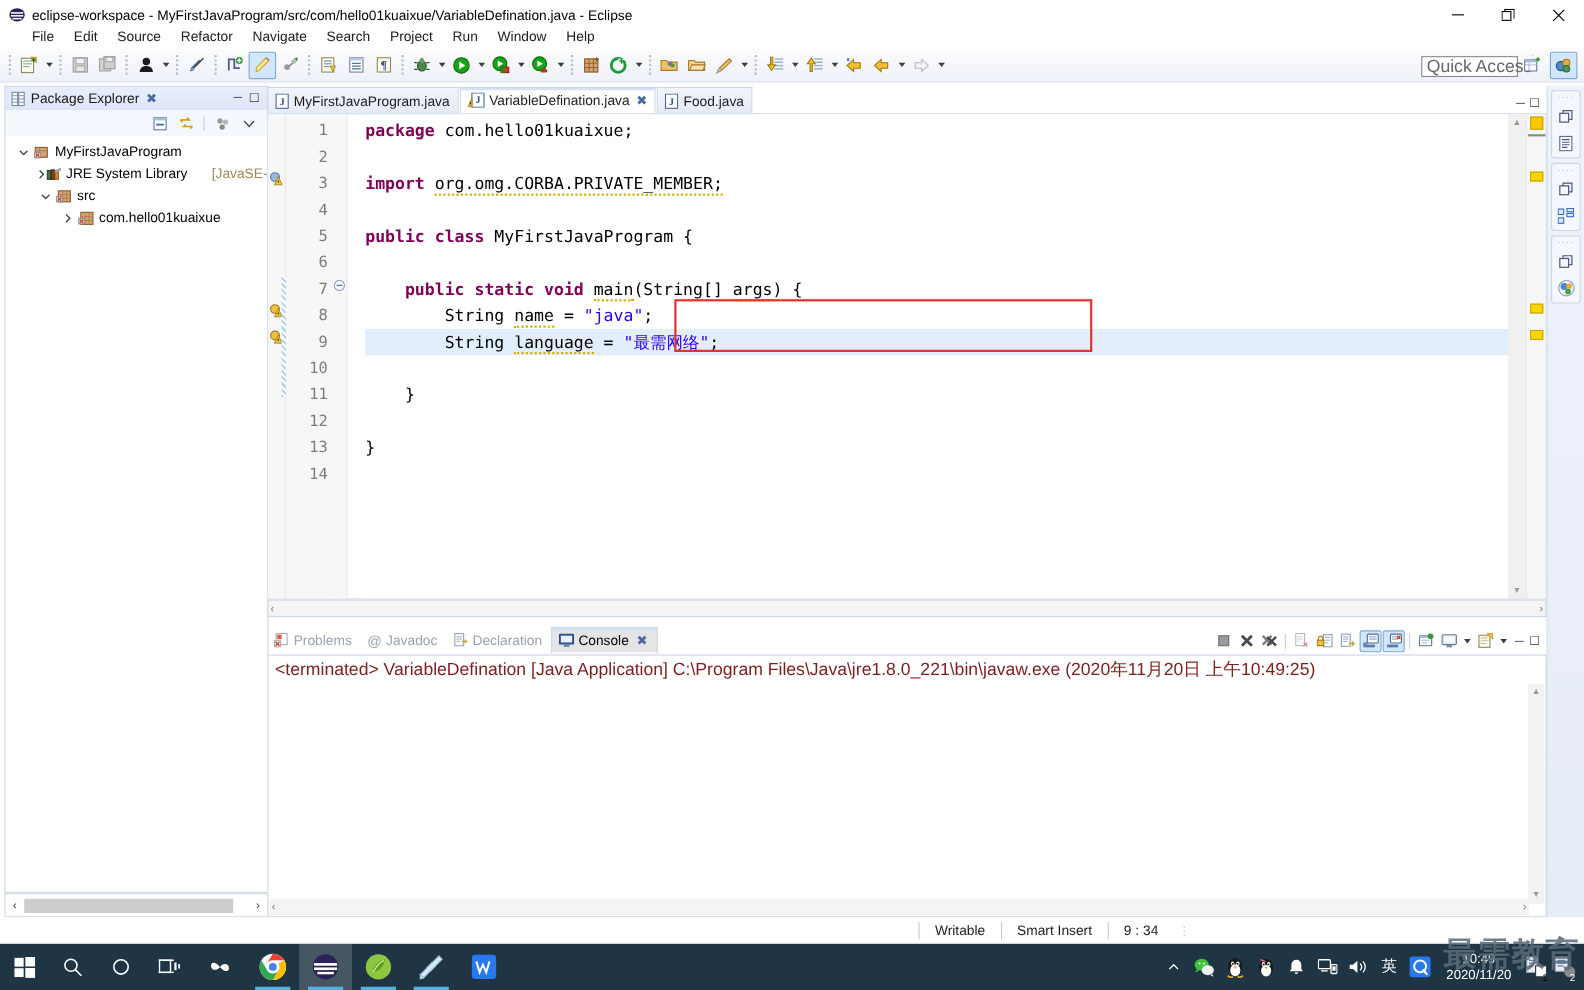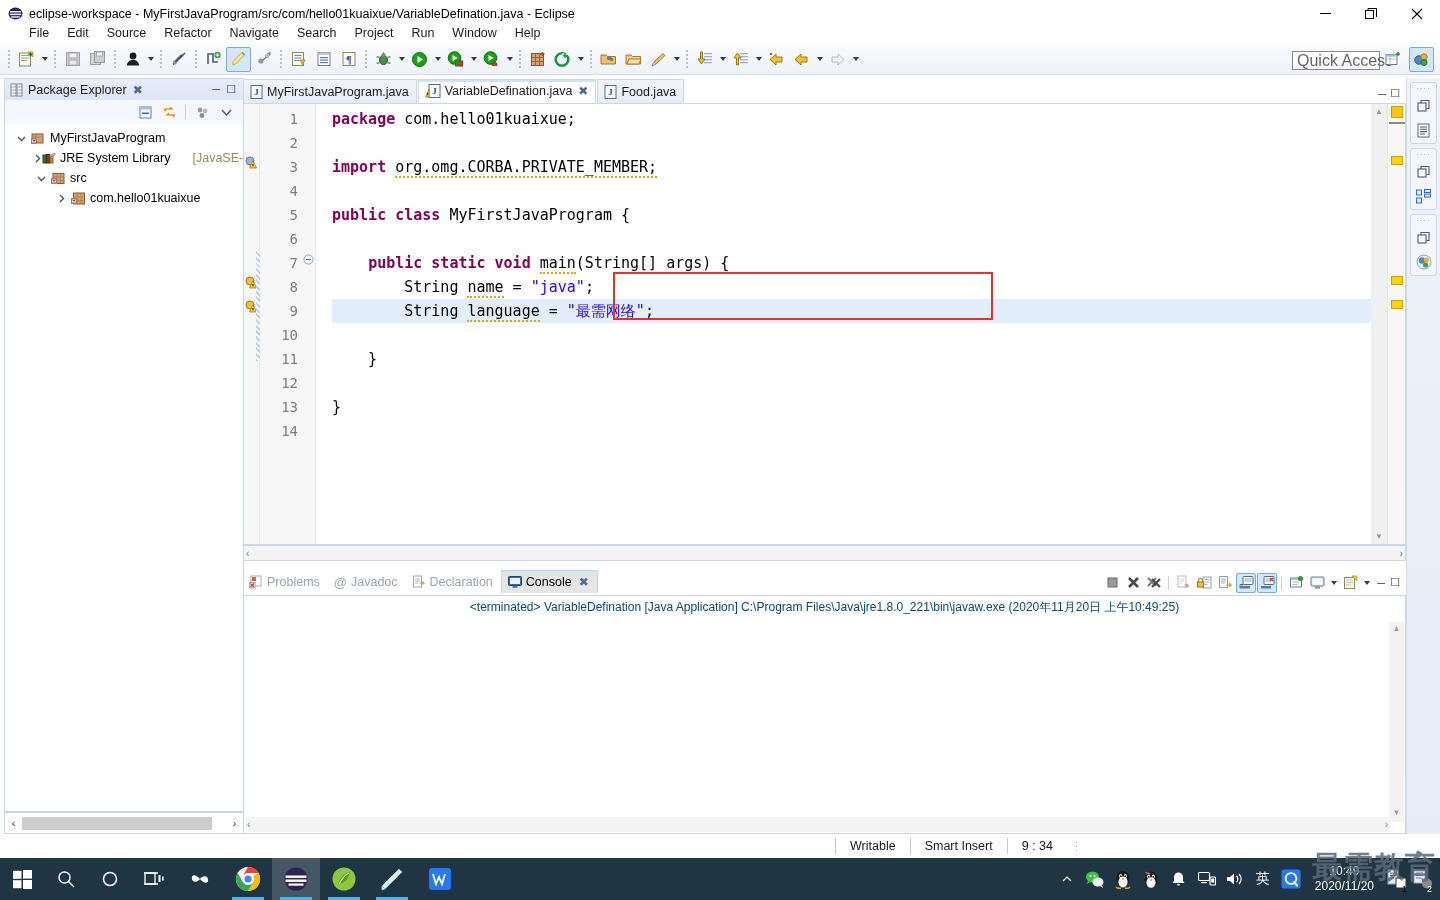--- a/index.html
+++ b/index.html
@@ -127,21 +127,21 @@
   
   .conswrap { position:absolute; left:243px; top:570px; width:1163px; height:264px; }
   .constabbar { height:25px; display:flex; align-items:flex-start; }
   .ctab { height:24px; display:flex; align-items:center; padding:0 8px 0 6px; font-size:12.5px; color:#9aa3ae; white-space:nowrap;}
   .ctab .ci { margin-right:4px; display:flex; }
   .ctab.sel { color:#000; background:#e5e5e5; border:1px solid #cdd6e6; border-bottom:1px solid #fff; box-shadow: inset 0 2px 0 #d2e2f5; }
   .ctabright { margin-left:auto; display:flex; align-items:center; gap:1px; padding-right:4px; padding-bottom:2px;}
   .cbtn { width:20px; height:20px; display:flex; align-items:center; justify-content:center; border:1px solid transparent; border-radius:2px;}
   .cbtn.active { background:#d3e7fb; border:1px solid #7fa9d6; }
   .consbody { position:absolute; left:0; top:25px; width:1163px; height:239px; background:#fff; border:1px solid #cdd6e6; }
-  .consline { font-size:12px; color:#0c4a6e; padding:3px 6px; white-space:nowrap;text-align:center; }
+  .consline { font-size:16px; color:#7f1d1d; padding:3px 6px; white-space:nowrap; }
   .consvs { position:absolute; right:1px; top:26px; width:15px; height:200px; background:#f2f2f2; }
   .conshs { position:absolute; left:1px; bottom:1px; width:1145px; height:15px; background:#f4f4f4; display:flex; align-items:center; justify-content:space-between; padding:0 2px;}
 
   
   .rbar { position:absolute; right:0; top:78px; width:34px; height:760px; background:linear-gradient(#eef2fb,#e6ecf8); border-left:1px solid #d3dae8; }
   .rgroup { margin:4px 3px; background:#f4f7fd; border:1px solid #cdd6e6; border-radius:3px; padding:3px 0; display:flex; flex-direction:column; align-items:center; gap:4px;}
   .rdots { font-size:8px; color:#9aa4b5; letter-spacing:1px; line-height:6px;}
   .rico { width:22px; height:20px; display:flex; align-items:center; justify-content:center; }
 
   

